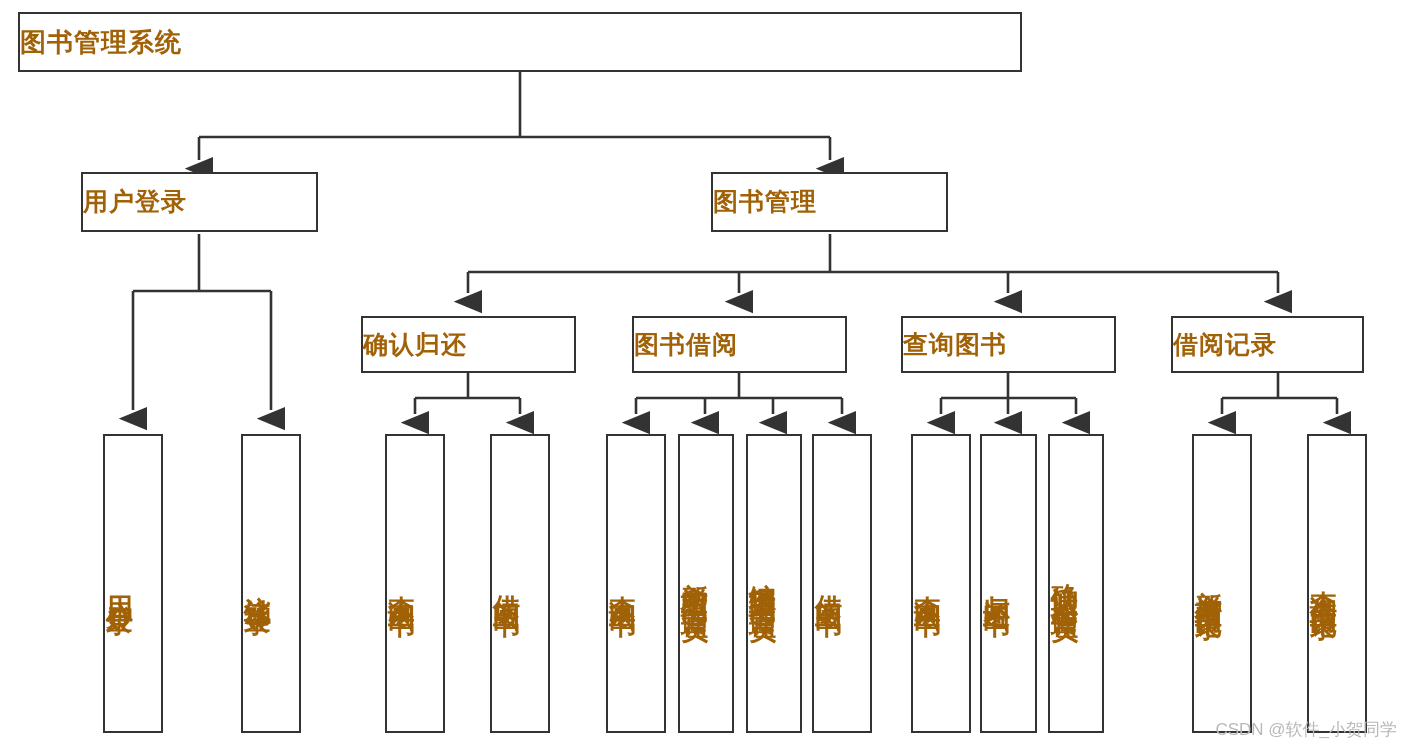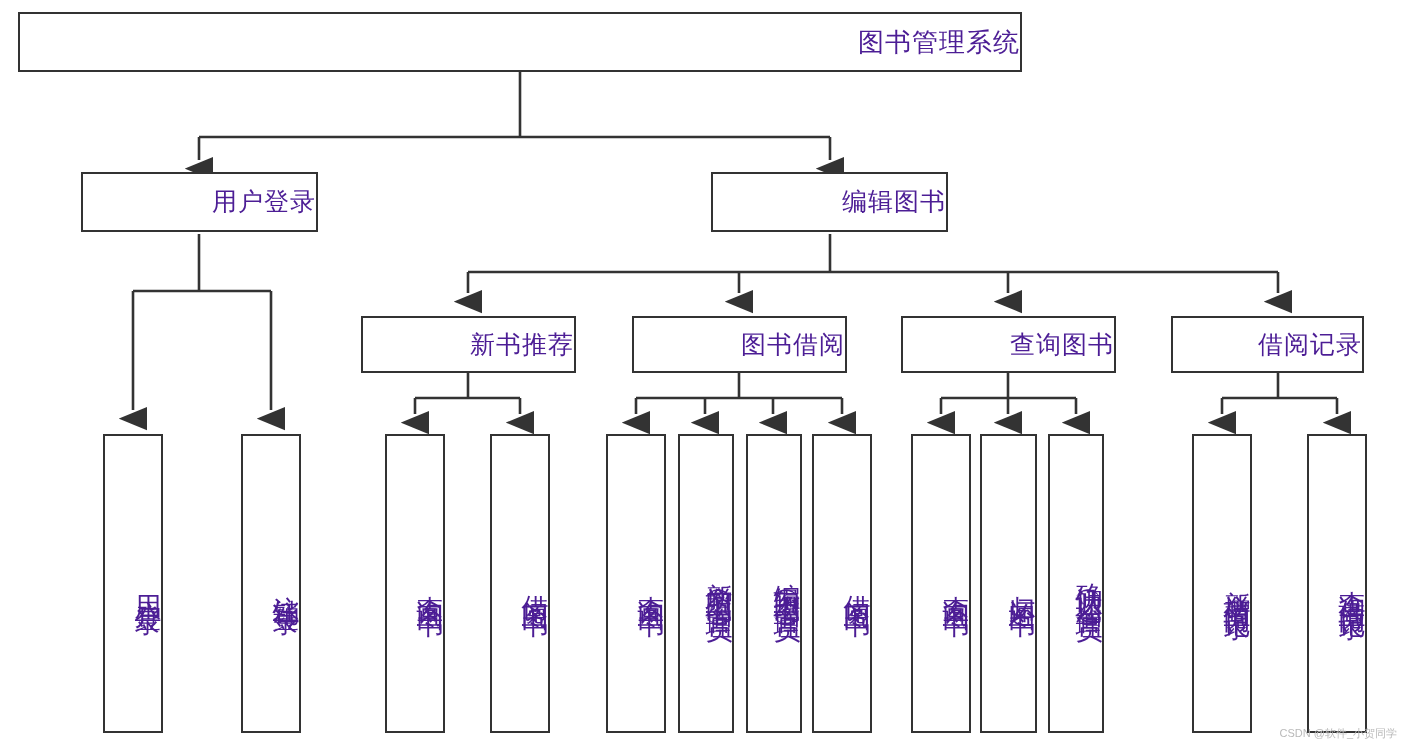--- a/index.html
+++ b/index.html
@@ -26,23 +26,24 @@
     height: 747px;
     pointer-events: none;
   }
   .node {
     position: absolute;
     box-sizing: border-box;
     background: #ffffff;
     border: 2px solid #333333;
     display: flex;
     align-items: center;
-    justify-content: flex-end;
-    color: #4c1d95;
+    justify-content: flex-start;
+    color: #a16207;
     z-index: 2;
+    font-weight: bold;
   }
   .node-label {
     display: block;
     text-align: center;
     line-height: 1.25;
     white-space: nowrap;
   }
   
   .node.horiz .node-label {
     font-size: 25px;
@@ -61,21 +62,21 @@
     font-size: 27px;
     line-height: 1.02;
     letter-spacing: 5px;
     white-space: nowrap;
     text-align: center;
   }
   #watermark {
     position: absolute;
     right: 8px;
     bottom: 6px;
-    font-size: 11px;
+    font-size: 17px;
     color: #b9b9b9;
     z-index: 5;
     white-space: nowrap;
     font-family: "Liberation Sans", "DejaVu Sans", sans-serif;
   }
 </style>
 </head>
 <body>
 
 <div id="diagram-root">
@@ -132,25 +133,25 @@
 
   <div class="node horiz root" style="left:18px; top:12px; width:1004px; height:60px;">
     <span class="node-label">图书管理系统</span>
   </div>
 
   <div class="node horiz" style="left:81px; top:172px; width:237px; height:60px;">
     <span class="node-label">用户登录</span>
   </div>
 
   <div class="node horiz" style="left:711px; top:172px; width:237px; height:60px;">
-    <span class="node-label">编辑图书</span>
+    <span class="node-label">图书管理</span>
   </div>
 
   <div class="node horiz" style="left:361px; top:316px; width:215px; height:57px;">
-    <span class="node-label">新书推荐</span>
+    <span class="node-label">确认归还</span>
   </div>
 
   <div class="node horiz" style="left:632px; top:316px; width:215px; height:57px;">
     <span class="node-label">图书借阅</span>
   </div>
 
   <div class="node horiz" style="left:901px; top:316px; width:215px; height:57px;">
     <span class="node-label">查询图书</span>
   </div>
 

